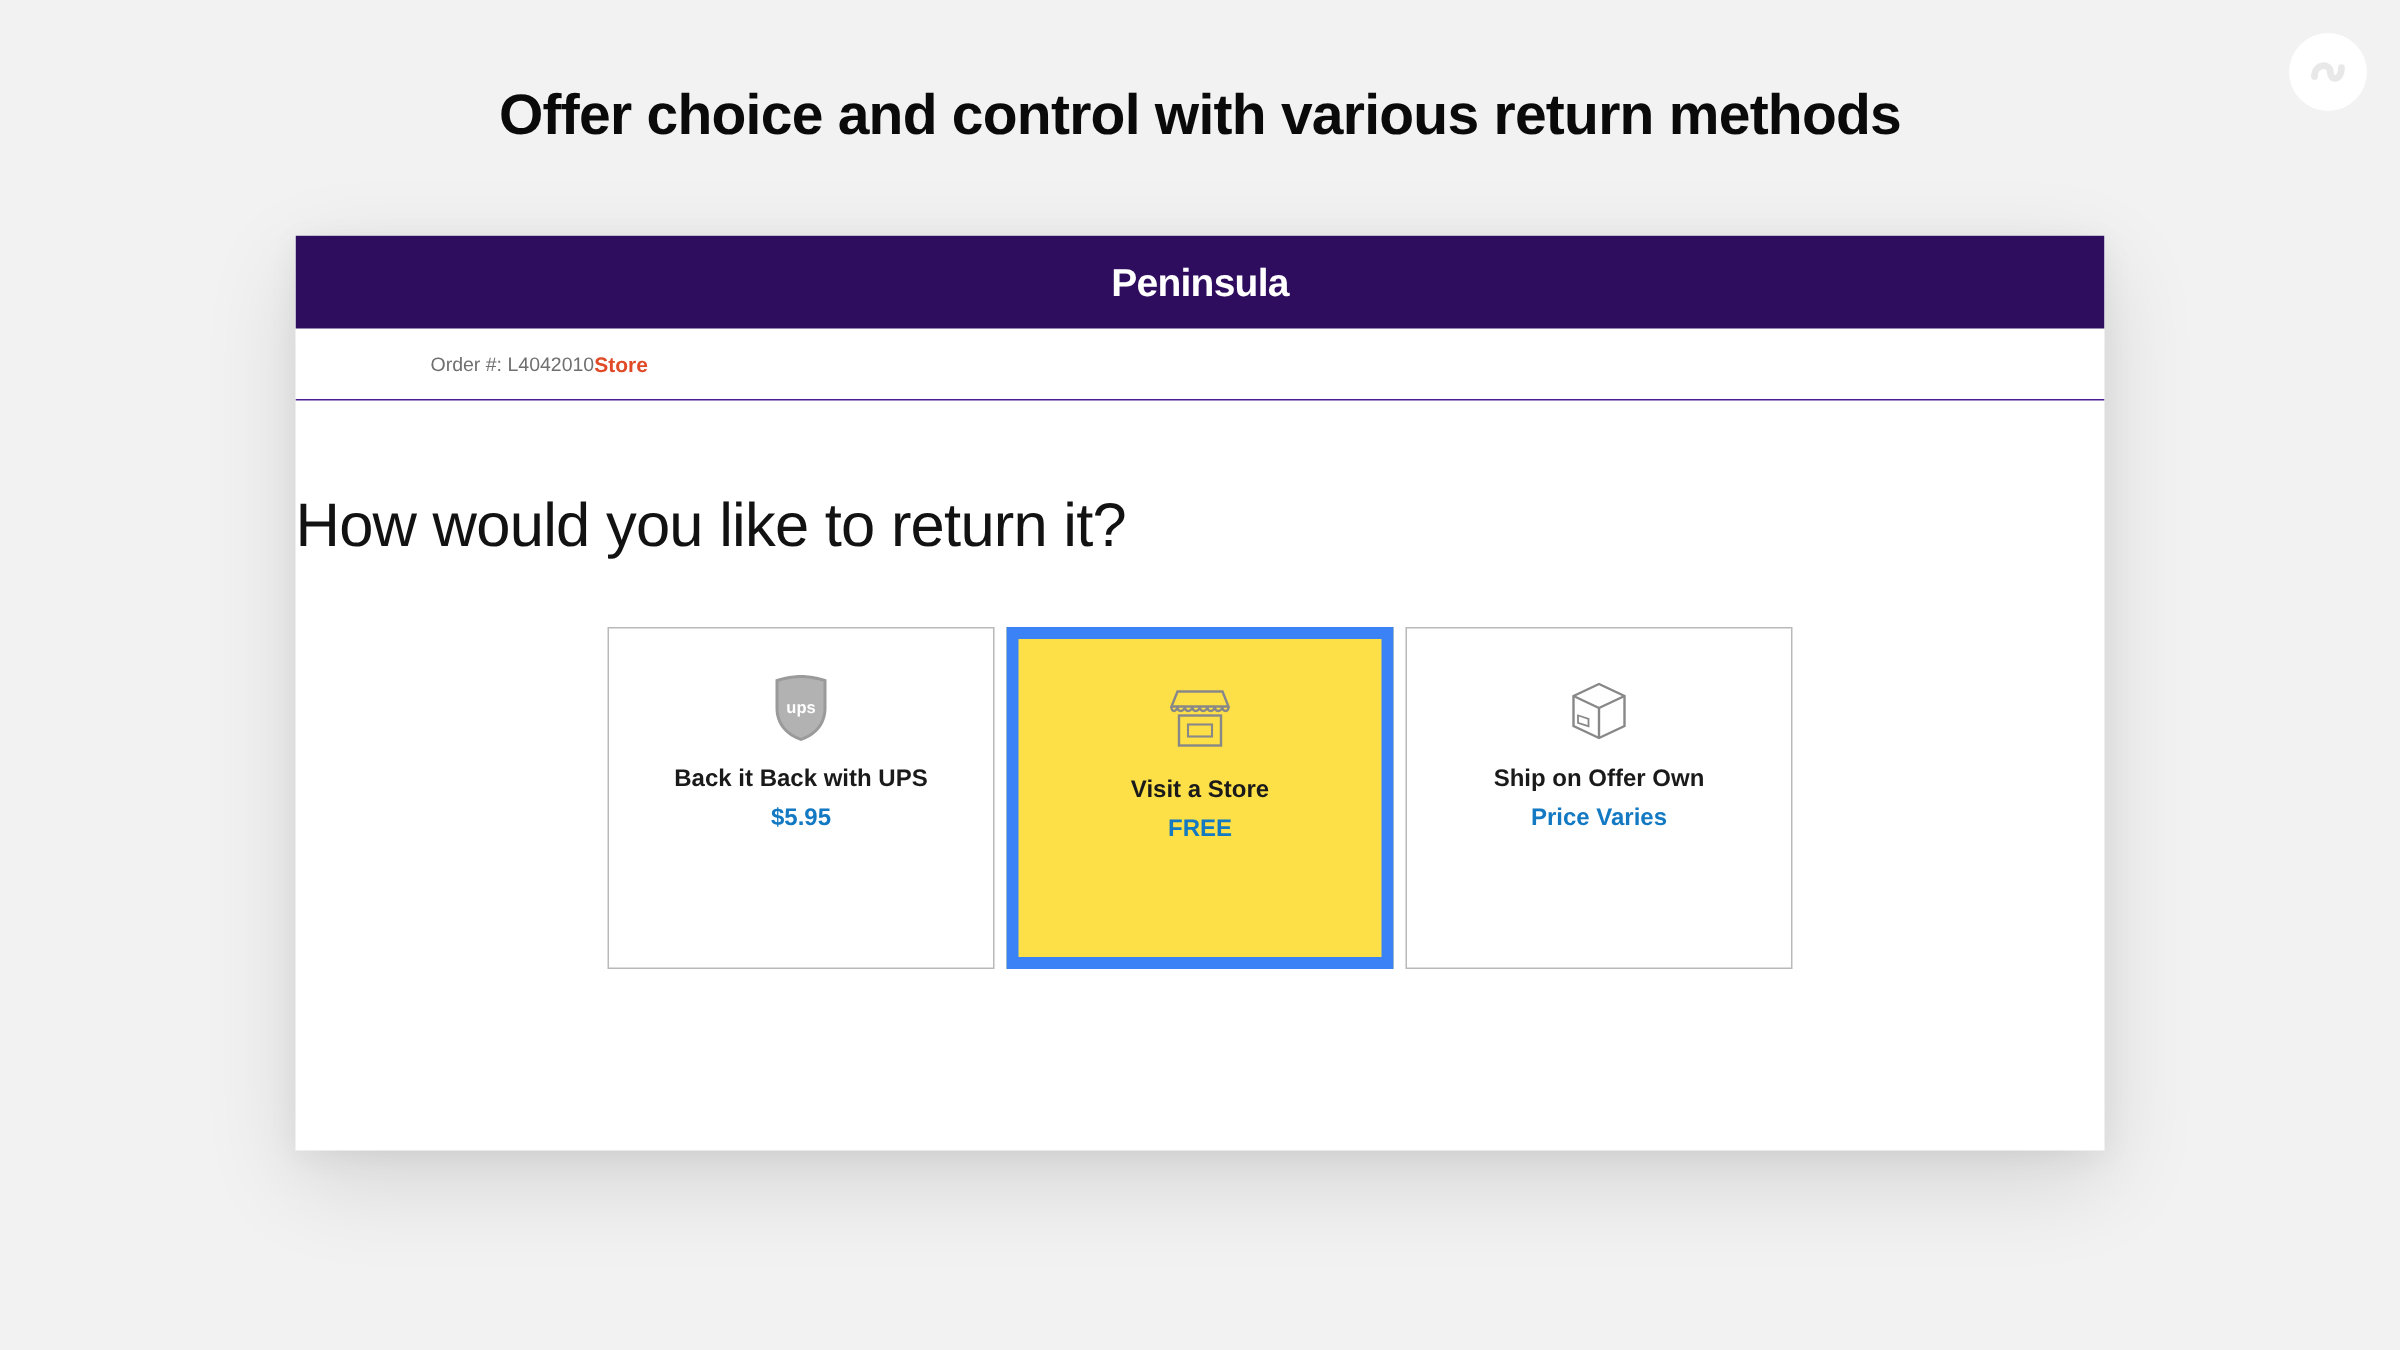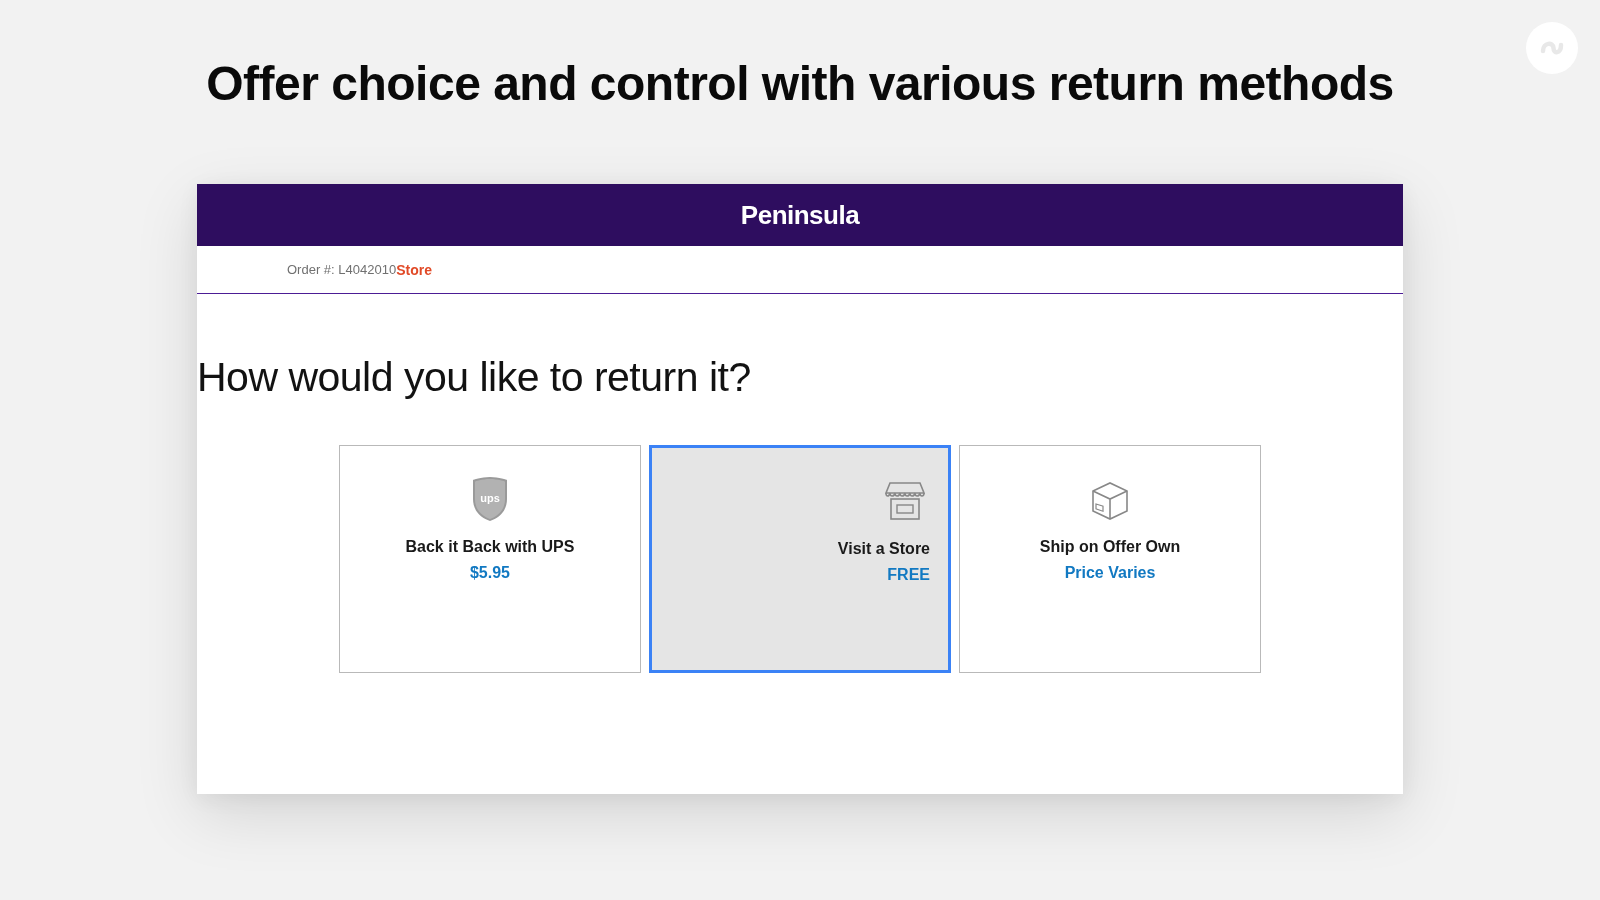--- a/index.html
+++ b/index.html
@@ -6,42 +6,42 @@
     body {
       width: 1600px;
       height: 900px;
       background: #f2f2f2;
       font-family: -apple-system, BlinkMacSystemFont, "Segoe UI", Helvetica, Arial, sans-serif;
       position: relative;
       overflow: hidden;
     }
     .page-title {
       text-align: center;
-      font-size: 48px;
+      font-size: 38px;
       font-weight: 700;
       color: #0a0a0a;
       padding-top: 56px;
       letter-spacing: -0.5px;
     }
     .corner-logo {
       position: absolute;
       top: 22px;
       right: 22px;
       width: 52px;
       height: 52px;
       background: #fff;
       border-radius: 50%;
       display: flex;
       align-items: center;
       justify-content: center;
     }
     .corner-logo svg { width: 30px; height: 30px; }
     .app-frame {
       width: 1206px;
-      margin: 73px auto 0;
+      margin: 58px auto 0;
       background: #fff;
       box-shadow: 0 20px 60px rgba(0,0,0,0.12), 0 4px 20px rgba(0,0,0,0.06);
       overflow: hidden;
     }
     .brand-bar {
       background: #2e0d5f;
       height: 62px;
       display: flex;
       align-items: center;
       justify-content: center;
@@ -81,35 +81,34 @@
       color: #121212;
       letter-spacing: -0.5px;
       margin-bottom: 44px;
     }
     .options {
       display: flex;
       justify-content: center;
       gap: 8px;
     }
     .option-card {
-      width: 302px;
+      width: 258px;
       min-height: 228px;
       border: 1px solid #b9b9b9;
       background: #fff;
       padding: 28px 18px 24px;
       display: flex;
       flex-direction: column;
       align-items: center;
       text-align: center;
       cursor: pointer;
     }
     .option-card.selected {
-      border: 3px solid #3b82f6;
-      background: #e5e5e5;
-      align-items: flex-end;
+      border: 8px solid #3b82f6;
+      background: #fde047;
     }
     .option-icon {
       height: 50px;
       display: flex;
       align-items: center;
       justify-content: center;
       margin-bottom: 14px;
     }
     .option-title {
       font-size: 16px;

